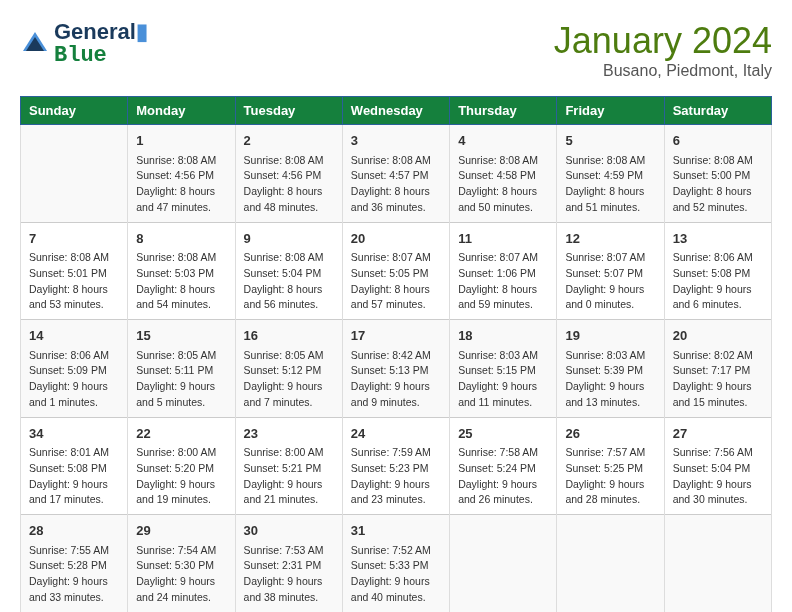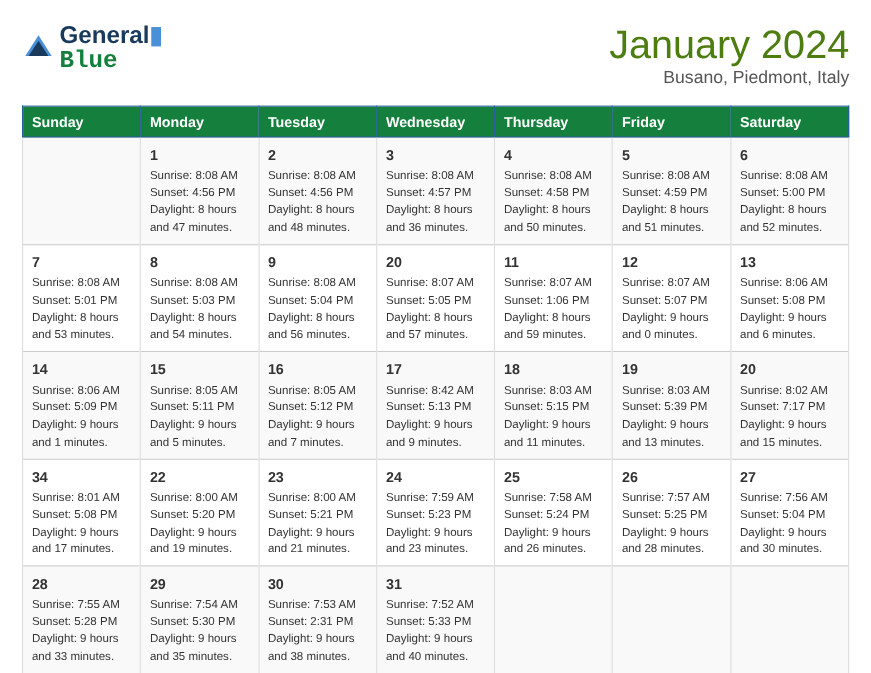--- a/index.html
+++ b/index.html
@@ -327,21 +327,21 @@
           <div class="cell-content">Sunrise: 7:55 AM</div>
           <div class="cell-content">Sunset: 5:28 PM</div>
           <div class="cell-content">Daylight: 9 hours</div>
           <div class="cell-content">and 33 minutes.</div>
         </td>
         <td>
           <span class="day-num">29</span>
           <div class="cell-content">Sunrise: 7:54 AM</div>
           <div class="cell-content">Sunset: 5:30 PM</div>
           <div class="cell-content">Daylight: 9 hours</div>
-          <div class="cell-content">and 35 minutes.</div>
+          <div class="cell-content">and 24 minutes.</div>
         </td>
         <td>
           <span class="day-num">30</span>
           <div class="cell-content">Sunrise: 7:53 AM</div>
           <div class="cell-content">Sunset: 2:31 PM</div>
           <div class="cell-content">Daylight: 9 hours</div>
           <div class="cell-content">and 38 minutes.</div>
         </td>
         <td>
           <span class="day-num">31</span>

